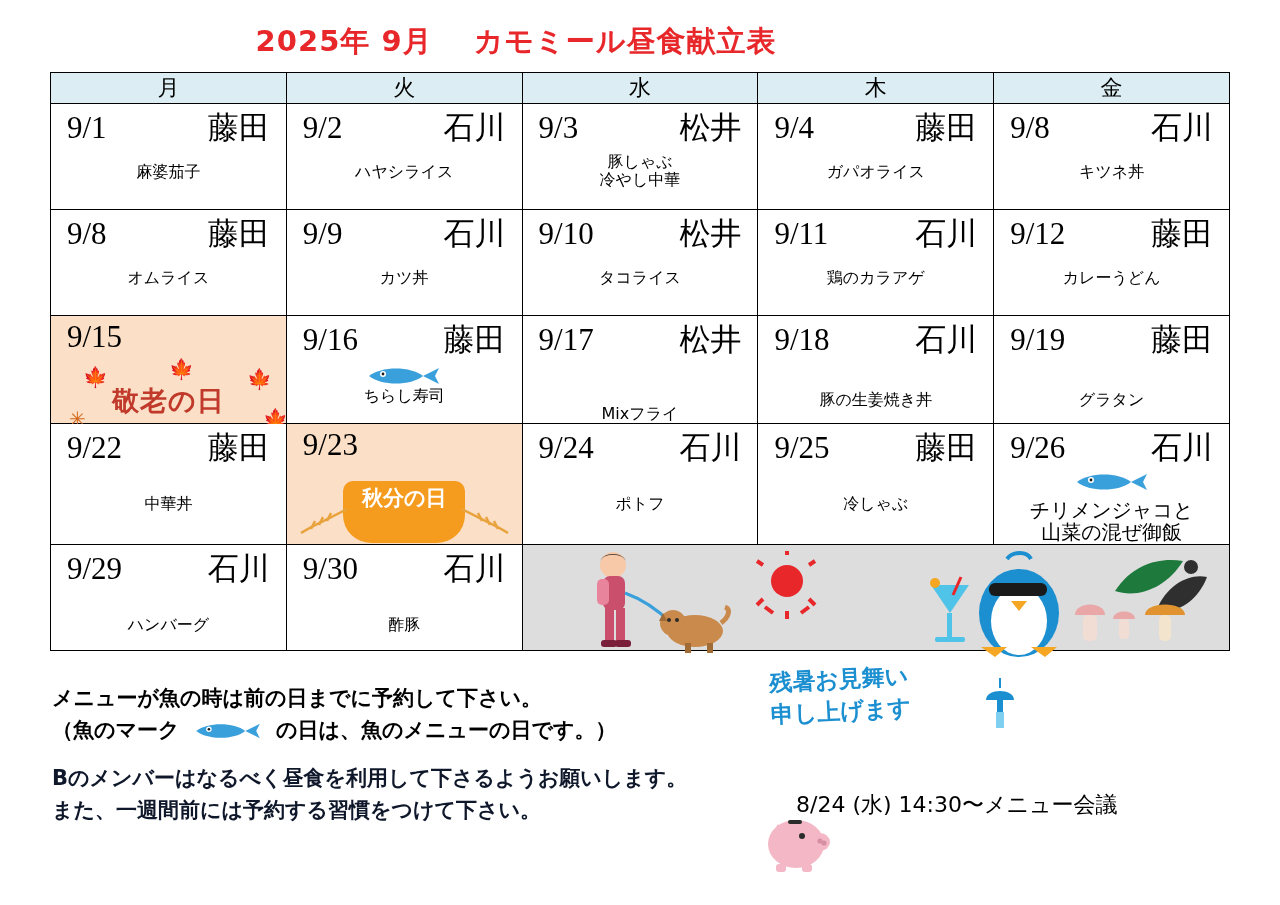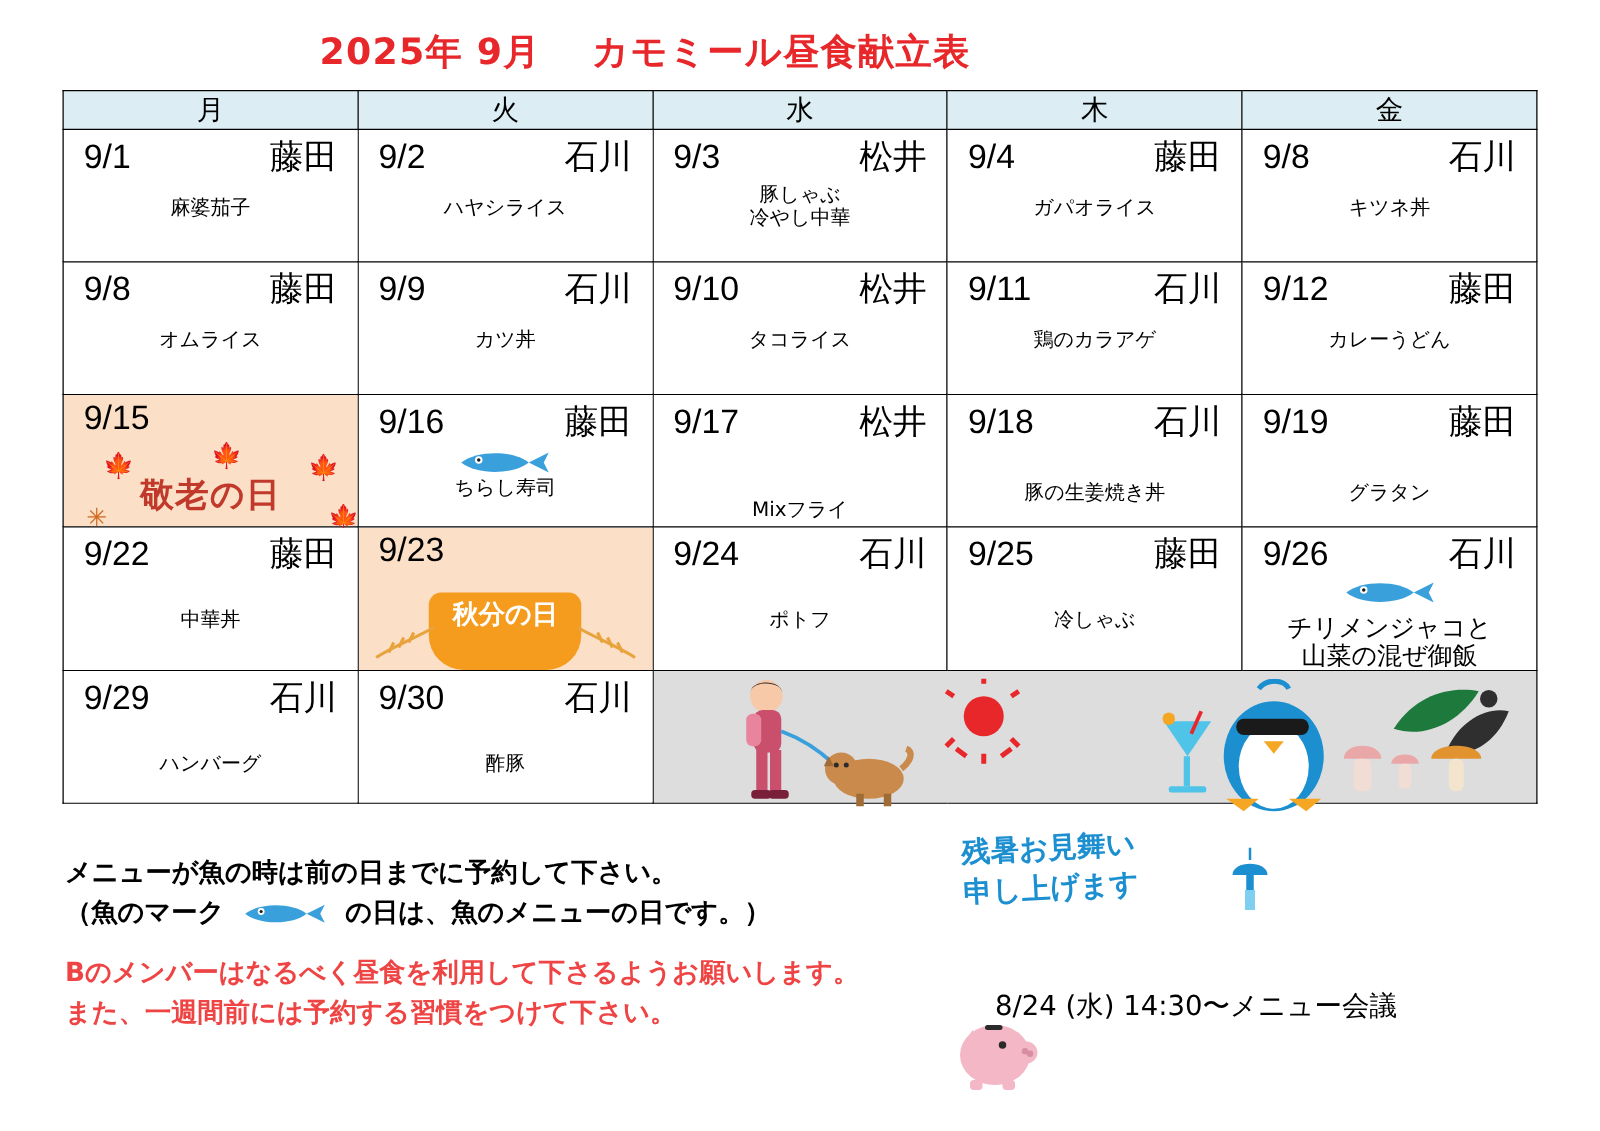--- a/index.html
+++ b/index.html
@@ -59,22 +59,22 @@
     background: #ffffff;
   }
   td.holiday {
     background: #fbdfc6;
   }
   .dayhead {
     display: flex;
     justify-content: space-between;
     align-items: baseline;
     padding: 3px 16px 0 16px;
-    font-size: 27px;
-    font-family: Liberation Sans, sans-serif;
+    font-size: 31px;
+    font-family: Liberation Serif, serif;
     text-align: right;
   }
   .datenum { white-space: nowrap; }
   .staff { white-space: nowrap; }
   .menu {
     text-align: center;
     font-size: 16px;
     line-height: 1.12;
     margin-top: 14px;
     font-family: "DejaVu Sans", sans-serif;
@@ -141,21 +141,21 @@
     font-family: "DejaVu Sans", sans-serif;
   }
   .note-line {
     font-size: 21px;
     font-weight: bold;
     margin-bottom: 4px;
     white-space: nowrap;
   }
   .note-gap { height: 16px; }
   .note-red {
-    color: #ef4444;
+    color: #0f172a;
     font-size: 21px;
     font-weight: bold;
     white-space: nowrap;
     margin-bottom: 4px;
   }
   .inline-fish {
     display: inline-block;
     vertical-align: middle;
     width: 74px;
     height: 20px;

